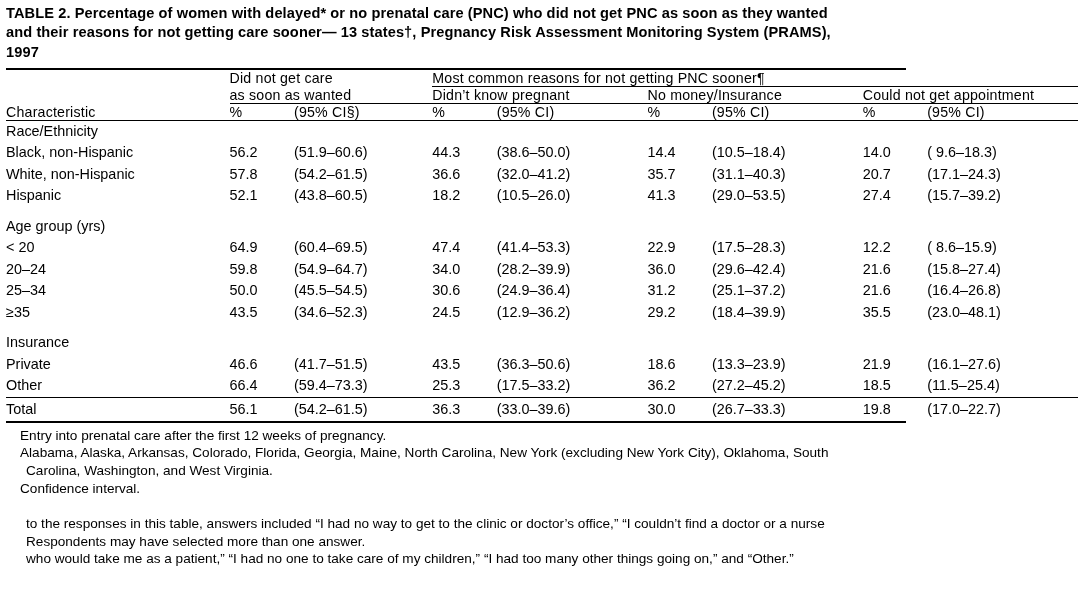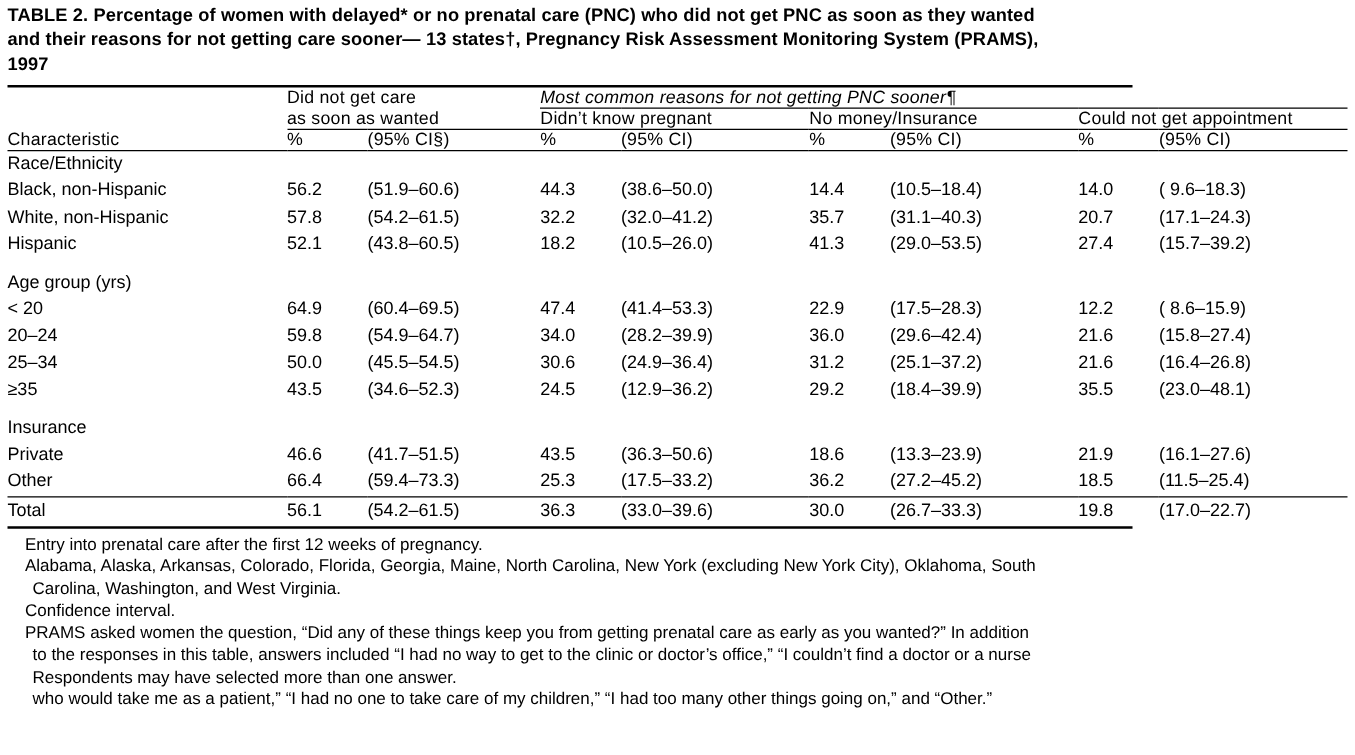--- a/index.html
+++ b/index.html
@@ -84,21 +84,20 @@
     display: block;
     padding-left: 20px;
     text-indent: 0;
   }
   .fmark { display: inline-block; width: 14px; }
   .spanhdr {
     text-align: center;
     font-weight: bold;
     border-bottom: 1.6px solid #000;
     letter-spacing: .2px;
-    font-style: italic;
   }
 </style>
 </head>
 <body>
 
 <div class="page">
 
   <div class="title">
     <span class="ttl-line">TABLE 2.  Percentage of women with delayed* or no prenatal care (PNC) who did not get PNC as soon as they wanted</span>
     <span class="ttl-line">and  their  reasons  for  not  getting  care  sooner— 13 states†, Pregnancy Risk Assessment Monitoring System (PRAMS),</span>
@@ -158,21 +157,21 @@
         <td class="ci">(38.6–50.0)</td>
         <td class="num">14.4</td>
         <td class="ci">(10.5–18.4)</td>
         <td class="num">14.0</td>
         <td class="ci">(  9.6–18.3)</td>
       </tr>
       <tr class="row">
         <td class="indent">White,  non-Hispanic</td>
         <td class="num">57.8</td>
         <td class="ci">(54.2–61.5)</td>
-        <td class="num">32.2</td>
+        <td class="num">36.6</td>
         <td class="ci">(32.0–41.2)</td>
         <td class="num">35.7</td>
         <td class="ci">(31.1–40.3)</td>
         <td class="num">20.7</td>
         <td class="ci">(17.1–24.3)</td>
       </tr>
       <tr class="row">
         <td class="indent">Hispanic</td>
         <td class="num">52.1</td>
         <td class="ci">(43.8–60.5)</td>
@@ -289,20 +288,20 @@
       <span class="fmark">*</span><span>Entry into prenatal care after the first 12 weeks of pregnancy.</span>
     </span>
     <span class="fline">
       <span class="fmark">†</span><span>Alabama, Alaska, Arkansas, Colorado, Florida, Georgia, Maine, North Carolina, New York (excluding New York City), Oklahoma, South</span>
     </span>
     <span class="fcont">Carolina, Washington, and West Virginia.</span>
     <span class="fline">
       <span class="fmark">§</span><span>Confidence interval.</span>
     </span>
     <span class="fline">
-      <span class="fmark">¶</span><span>PRAMS asked women the question, “Did any of these things keep you from getting prenatal care as early as you wanted?” In addition</span>
+      <span class="fmark">¶</span>
     </span>
     <span class="fcont">to the responses in this table, answers included “I had no way to get to the clinic or doctor’s office,”  “I couldn’t find a doctor or a nurse</span>
     <span class="fcont">Respondents may have selected more than one answer.</span>
     <span class="fcont">who would take me as a patient,”  “I had no one to take care of my children,” “I had too many other things going on,” and  “Other.”</span>
   </div>
 
 </div>
 
 </body></html>

